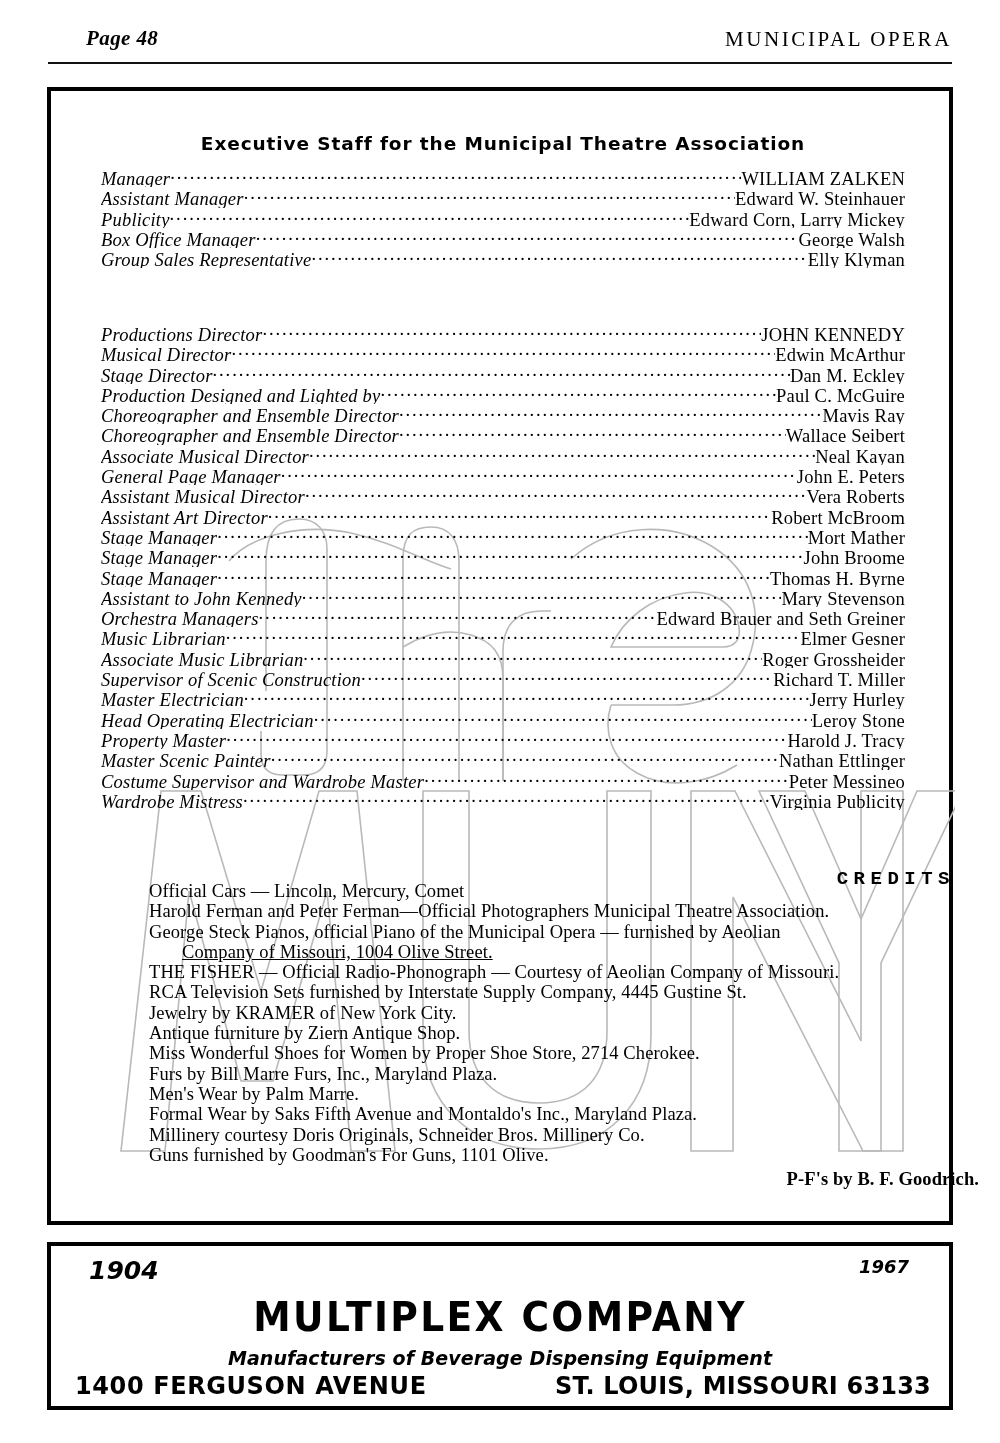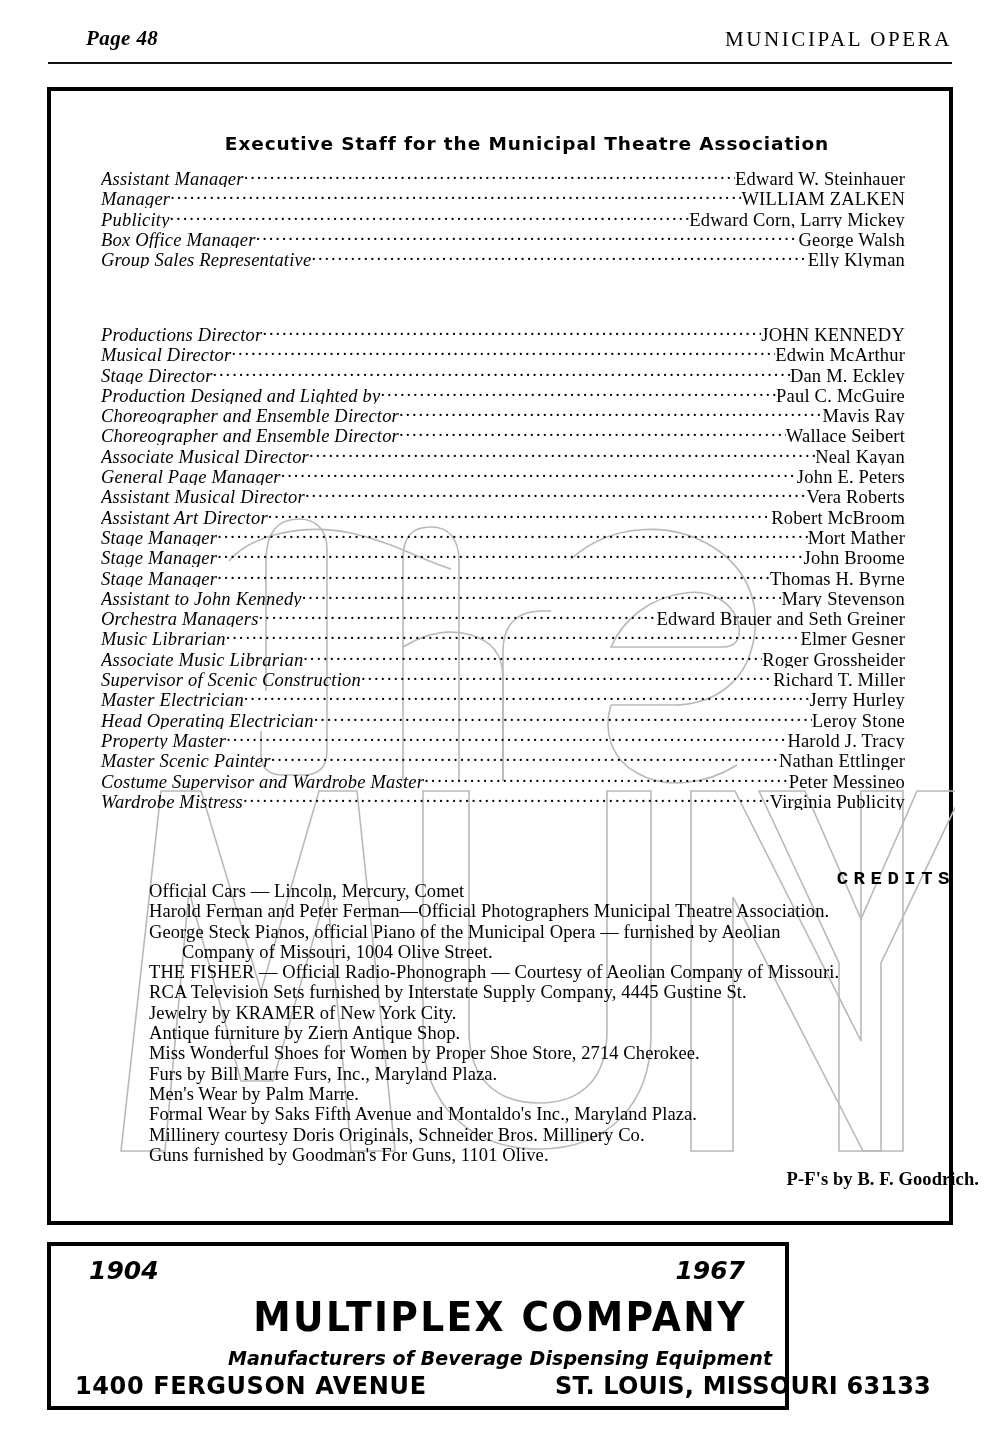--- a/index.html
+++ b/index.html
@@ -98,21 +98,20 @@
   .exec-title {
     position: absolute;
     left: 0;
     top: 42px;
     width: 904px;
     text-align: center;
     font-family: "DejaVu Sans", sans-serif;
     font-weight: 700;
     font-size: 18.5px;
     letter-spacing: 0.9px;
-    margin-left: 24px;
   }
   .prod-title {
     position: absolute;
     left: 0;
     top: 205px;
     width: 904px;
     text-align: center;
     font-weight: 700;
     font-size: 19px;
     letter-spacing: 1.3px;
@@ -186,54 +185,55 @@
     margin-left: 48px;
   }
   .credit-line {
     font-size: 18.5px;
     line-height: 20.3px;
     white-space: nowrap;
     letter-spacing: 0.1px;
   }
   .credit-line.indent {
     padding-left: 33px;
+    text-decoration: underline;
   }
   .credit-line.bold {
     font-weight: 700;
     padding-top: 4px;
     text-align: right;
   }
 
   
   #ad-box {
     position: absolute;
     left: 48px;
     top: 1243px;
-    width: 740px;
+    width: 904px;
     height: 166px;
     border: 3px solid #000;
     box-shadow: 0 0 0 1px #000;
     box-sizing: border-box;
   }
   #ad-year-left {
     position: absolute;
     left: 38px;
     top: 10px;
     font-style: italic;
     font-weight: 700;
     font-size: 25px;
     font-family: "DejaVu Sans", sans-serif;
   }
   #ad-year-right {
     position: absolute;
     right: 40px;
     top: 10px;
     font-style: italic;
     font-weight: 700;
-    font-size: 25px;
+    font-size: 18px;
     font-family: "DejaVu Sans", sans-serif;
   }
   #ad-company {
     position: absolute;
     left: 0;
     top: 48px;
     width: 898px;
     text-align: center;
     font-family: "DejaVu Sans", sans-serif;
     font-weight: 700;
@@ -304,28 +304,28 @@
         <path d="M828 700 L874 700 L930 828 L986 700 L1032 700 L950 872 L950 1060 L908 1060 L908 872 Z" transform="translate(-120,0)"></path>
       </g>
     </svg>
   </div>
 
   <div id="content">
 
     <div class="exec-title">Executive Staff for the Municipal Theatre Association</div>
     <div class="staff-list" id="exec-list">
         <div class="staff-row">
+          <span class="staff-role">Manager</span>
+          <span class="leader"></span>
+          <span class="staff-name">WILLIAM  ZALKEN</span>
+        </div>
+        <div class="staff-row">
           <span class="staff-role">Assistant Manager</span>
           <span class="leader"></span>
           <span class="staff-name">Edward W. Steinhauer</span>
-        </div>
-        <div class="staff-row">
-          <span class="staff-role">Manager</span>
-          <span class="leader"></span>
-          <span class="staff-name">WILLIAM  ZALKEN</span>
         </div>
         <div class="staff-row">
           <span class="staff-role">Publicity</span>
           <span class="leader"></span>
           <span class="staff-name">Edward Corn, Larry Mickey</span>
         </div>
         <div class="staff-row">
           <span class="staff-role">Box Office Manager</span>
           <span class="leader"></span>
           <span class="staff-name">George Walsh</span>

